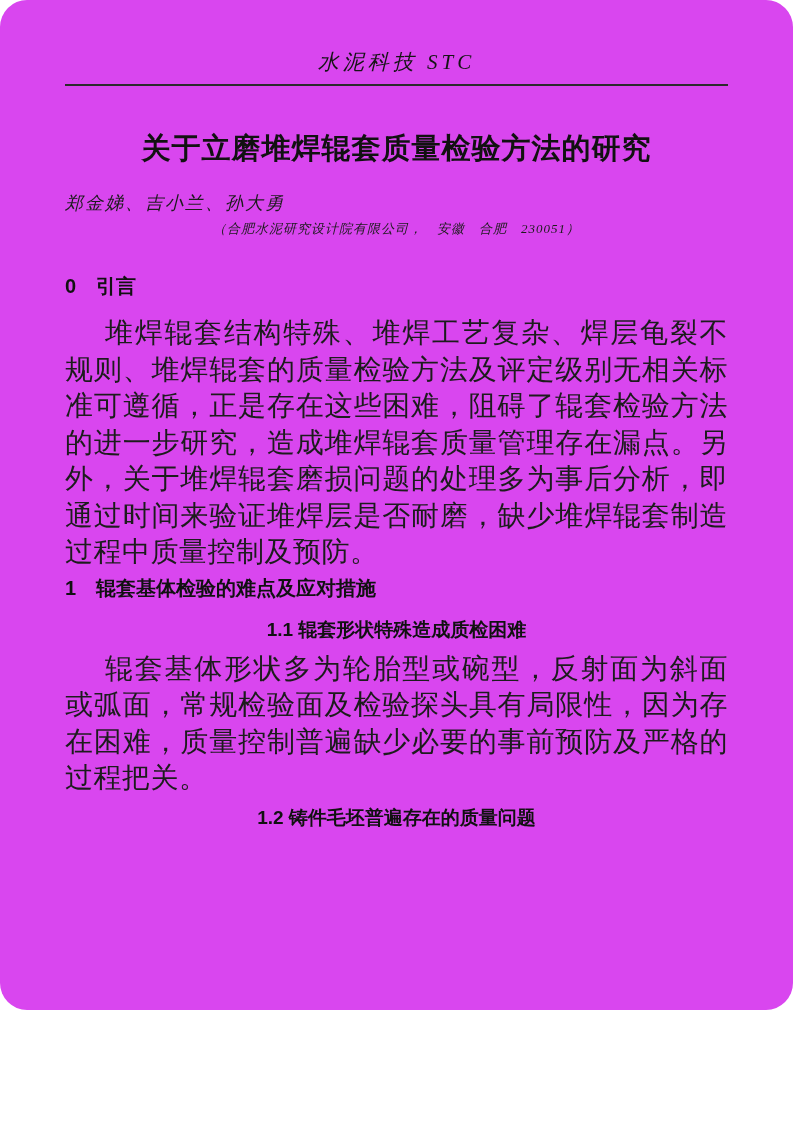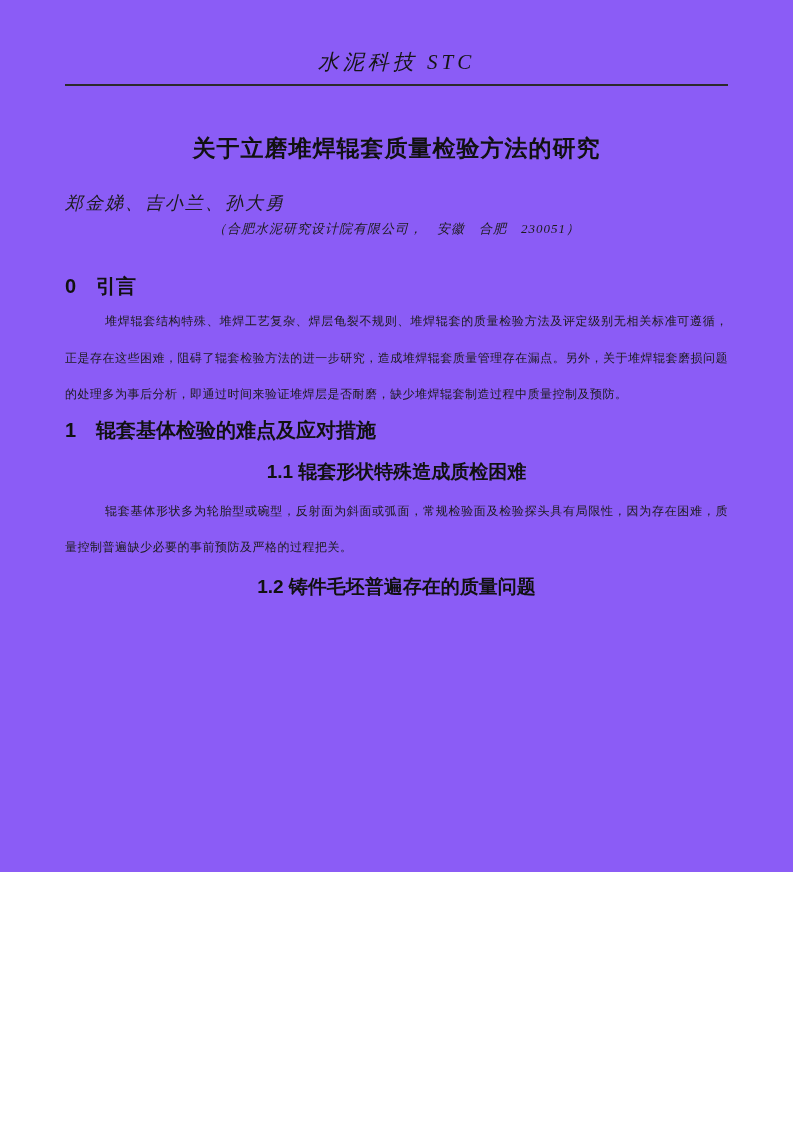--- a/index.html
+++ b/index.html
@@ -3,26 +3,27 @@
 <meta charset="utf-8">
 <style>
   html, body {
     margin: 0;
     padding: 0;
     background: #ffffff;
   }
   .page {
     position: relative;
     width: 793px;
-    height: 872px;
+    height: 1010px;
     margin: 0 auto;
-    background: #8b5cf6;
+    background: #d946ef;
     color: #1c1c1c;
     overflow: hidden;
     font-family: "Liberation Serif", "DejaVu Serif", serif;
+    border-radius: 27px;
   }
   .content {
     margin: 0 65px;
     width: 663px;
   }
   
   .journal-title {
     padding-top: 48px;
     text-align: center;
     font-family: "Liberation Serif", "DejaVu Serif", serif;
@@ -36,21 +37,21 @@
     height: 2px;
     background: #2b2b2b;
     margin-top: 8px;
   }
   
   .article-title {
     margin: 44px 0 0 0;
     text-align: center;
     font-family: "Liberation Sans", "DejaVu Sans", sans-serif;
     font-weight: 700;
-    font-size: 23px;
+    font-size: 29px;
     line-height: 36px;
     letter-spacing: 1px;
     color: #111111;
   }
   .authors {
     margin-top: 26px;
     text-align: left;
     font-style: italic;
     font-size: 18px;
     line-height: 22px;
@@ -79,22 +80,22 @@
     font-family: "Liberation Sans", "DejaVu Sans", sans-serif;
     font-weight: 700;
     font-size: 19px;
     line-height: 25px;
     color: #111111;
     text-align: center;
   }
   .h-level2.flush { margin-top: 8px; }
   
   .body-par {
-    margin: 4px 0 0 0;
-    font-size: 12px;
+    margin: 16px 0 0 0;
+    font-size: 28px;
     line-height: 36.5px;
     text-align: justify;
     text-indent: 40px;
     letter-spacing: 0.5px;
     color: #1c1c1c;
   }
   .body-par.no-gap { margin-top: 0; }
   .body-par.small-gap { margin-top: 9px; }
   
   .footer {

